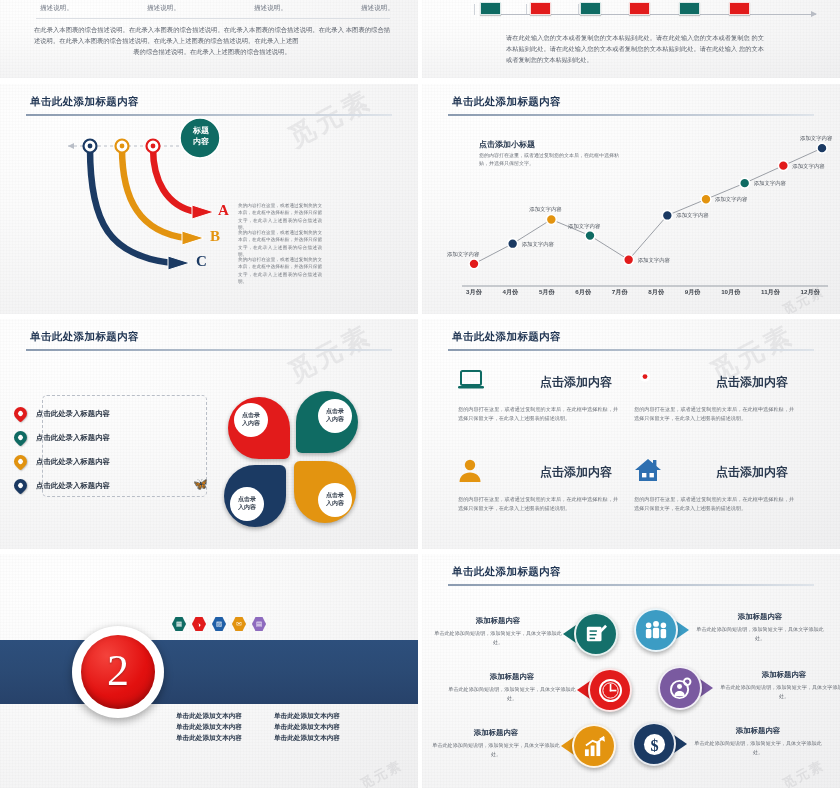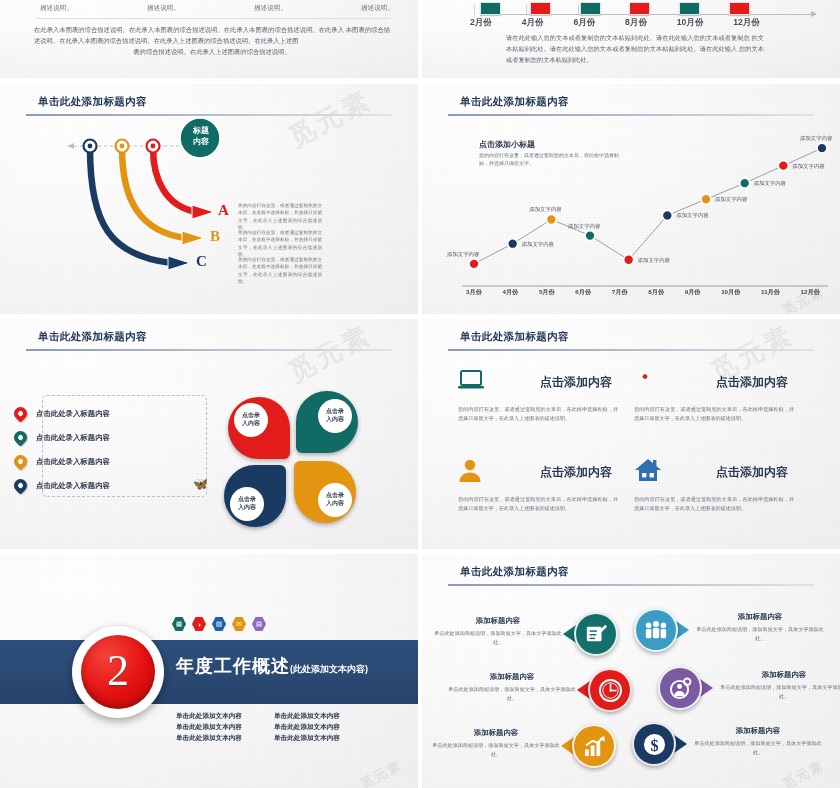--- a/index.html
+++ b/index.html
@@ -25,21 +25,21 @@
     content:""; position:absolute; inset:0;
     background-image:
       repeating-linear-gradient(0deg, rgba(0,0,0,.012) 0 1px, transparent 1px 3px),
       repeating-linear-gradient(90deg, rgba(0,0,0,.012) 0 1px, transparent 1px 3px);
     pointer-events:none;
   }
   .gap{ background:#ffffff; }
 
   
   .s-title{
-    position:absolute; left:38px; top:11px;
+    position:absolute; left:30px; top:11px;
     font-size:10.5px; font-weight:bold; color:#1f3452;
     letter-spacing:.4px; white-space:nowrap; z-index:3;
   }
   .s-rule{
     position:absolute; left:26px; right:26px; top:30px; height:2px;
     background:linear-gradient(90deg,#8b9bb0 0%, #aebac9 45%, #dfe4ea 100%);
     z-index:2;
   }
   .wm{
     position:absolute; right:6px; top:8px; width:120px; height:70px;
@@ -196,28 +196,20 @@
         <div class="s1-tick" style="left: 260px;"></div>
         <div class="s1-tick" style="left: 312px;"></div>
       </div>
     <div class="s1-bars" id="s1bars">
         <div class="s1-bar" style="background: rgb(15, 107, 99);"></div>
         <div class="s1-bar" style="background: rgb(226, 27, 27);"></div>
         <div class="s1-bar" style="background: rgb(15, 107, 99);"></div>
         <div class="s1-bar" style="background: rgb(226, 27, 27);"></div>
         <div class="s1-bar" style="background: rgb(15, 107, 99);"></div>
         <div class="s1-bar" style="background: rgb(226, 27, 27);"></div>
-      </div>
-    <div class="s1-months" id="s1months">
-        <span>2月份</span>
-        <span>4月份</span>
-        <span>6月份</span>
-        <span>8月份</span>
-        <span>10月份</span>
-        <span>12月份</span>
       </div>
     <div class="s1-para">
       <span>请在此处输入您的文本或者复制您的文本粘贴到此处。请在此处输入您的文本或者复制您</span>
       <span>的文本粘贴到此处。请在此处输入您的文本或者复制您的文本粘贴到此处。请在此处输入</span>
       <span>您的文本或者复制您的文本粘贴到此处。</span>
     </div>
   </div>
 
   <div class="gap" style="grid-column:1/4"></div>
 
@@ -420,23 +412,20 @@
           <b>2</b>
         </div>
     </div>
     <div class="hexrow" id="hexrow">
         <div class="hex" style="background: rgb(15, 107, 99);">▦</div>
         <div class="hex" style="background: rgb(226, 27, 27);">◑</div>
         <div class="hex" style="background: rgb(31, 95, 168);">▨</div>
         <div class="hex" style="background: rgb(227, 148, 16);">✉</div>
         <div class="hex" style="background: rgb(142, 107, 191);">▤</div>
       </div>
-    <div class="sec-title">
-      <span>年度工作概述</span><small>(此处添加文本内容)</small>
-    </div>
     <div class="sec-grid" id="secgrid">
         <span>单击此处添加文本内容</span>
         <span>单击此处添加文本内容</span>
         <span>单击此处添加文本内容</span>
         <span>单击此处添加文本内容</span>
         <span>单击此处添加文本内容</span>
         <span>单击此处添加文本内容</span>
       </div>
     <div class="wm2">觅元素</div>
   </div>

